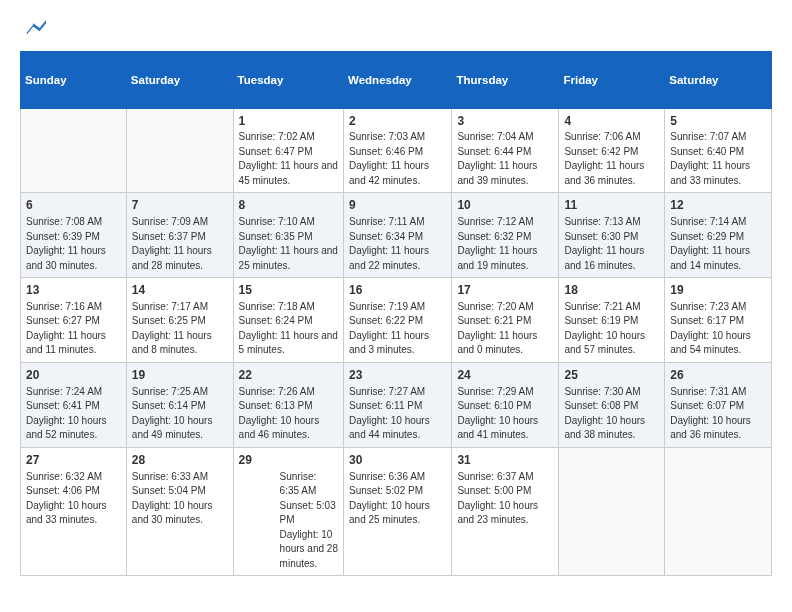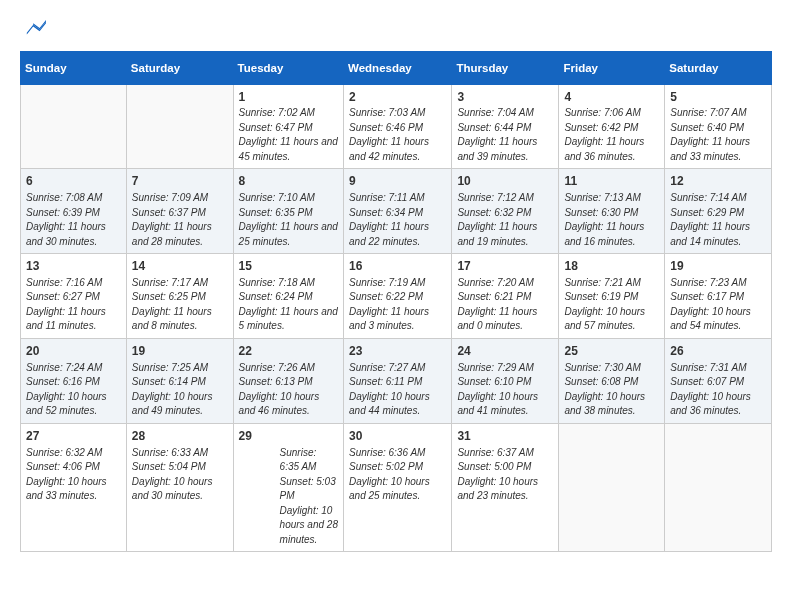--- a/index.html
+++ b/index.html
@@ -44,21 +44,21 @@
       color: #555;
     }
     .calendar {
       width: 100%;
       border-collapse: collapse;
       font-size: 10.5px;
     }
     .calendar thead tr th {
       background-color: #1565c0;
       color: #fff;
-      padding: 10px 4px;
+      padding: 22px 4px;
       text-align: left;
       font-size: 11.5px;
       font-weight: 600;
       border: 1px solid #1565c0;
     }
     .calendar tbody tr td {
       border: 1px solid #ccc;
       vertical-align: top;
       padding: 4px 5px;
       width: 113px;
@@ -78,21 +78,20 @@
     .day-num {
       font-weight: bold;
       font-size: 12px;
       display: block;
       margin-bottom: 1px;
     }
     .day-info {
       font-size: 10px;
       color: #333;
       line-height: 1.45;
-      font-style: italic;
     }
   </style>
 </head>
 <body>
 
 <div class="page">
   <div class="header">
     <div class="logo">
       <div>
         <div style="font-size:17px;font-weight:bold;color:#333;line-height:1.15;">
@@ -242,21 +241,21 @@
             <span class="day-num">19</span>
             <div class="day-info" style="white-space: pre-line;">Sunrise: 7:23 AM
 Sunset: 6:17 PM
 Daylight: 10 hours and 54 minutes.</div>
           </td>
         </tr>
         <tr>
           <td>
             <span class="day-num">20</span>
             <div class="day-info" style="white-space: pre-line;">Sunrise: 7:24 AM
-Sunset: 6:16 PM
+Sunset: 6:41 PM
 Daylight: 10 hours and 52 minutes.</div>
           </td>
           <td>
             <span class="day-num">19</span>
             <div class="day-info" style="white-space: pre-line;">Sunrise: 7:25 AM
 Sunset: 6:14 PM
 Daylight: 10 hours and 49 minutes.</div>
           </td>
           <td>
             <span class="day-num">22</span>

